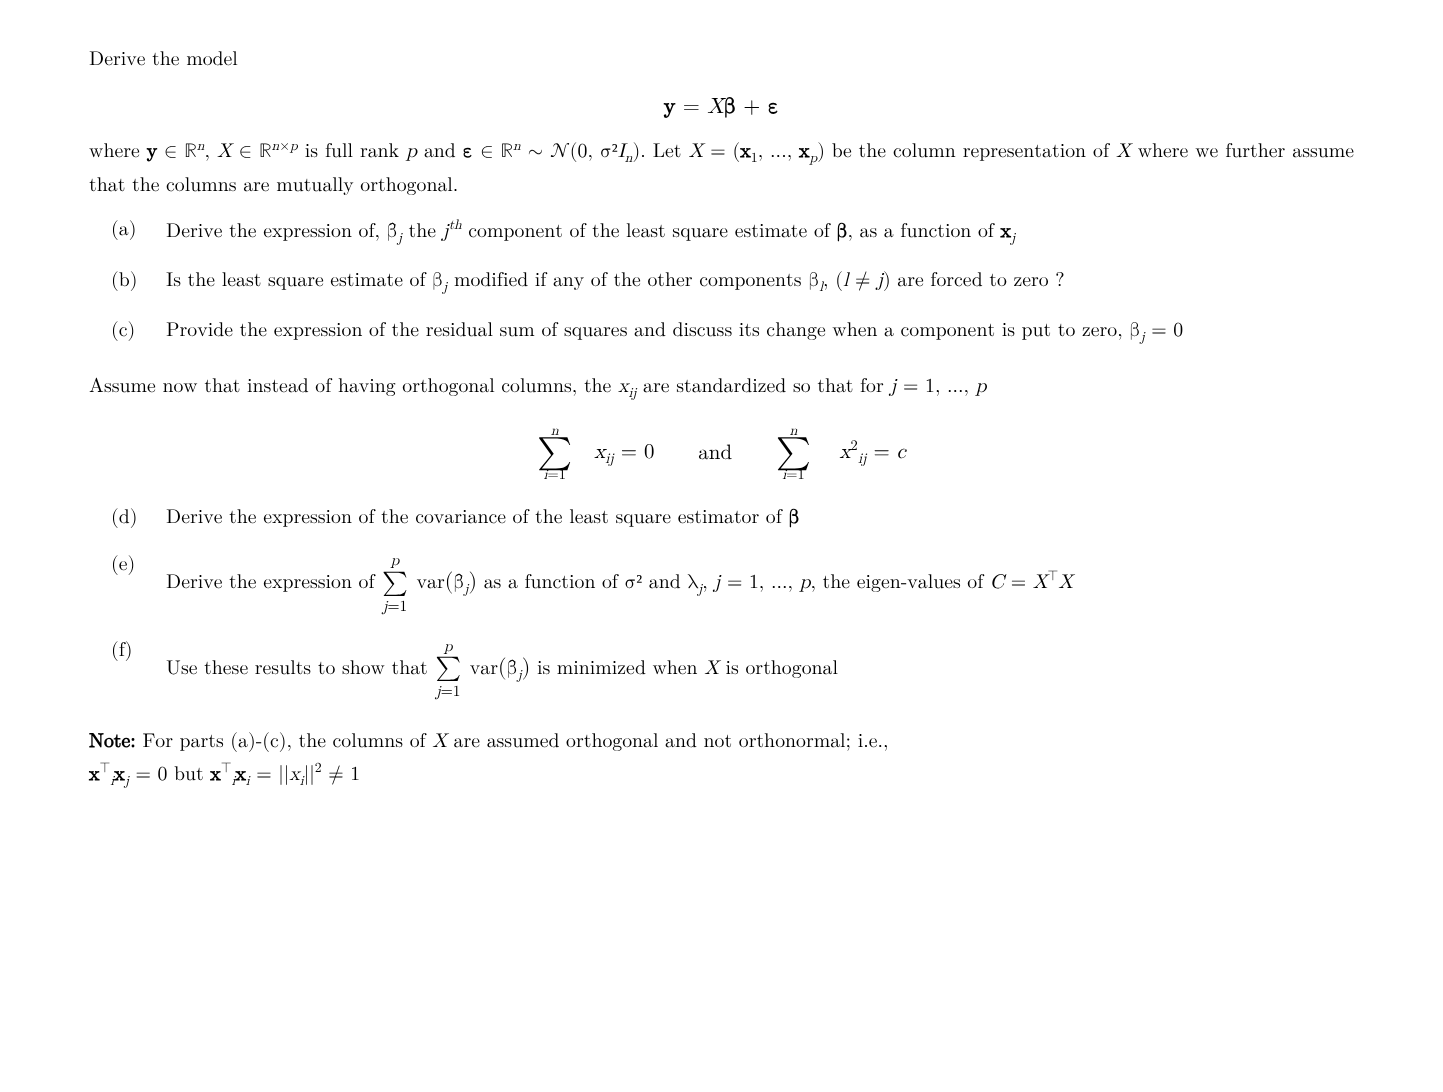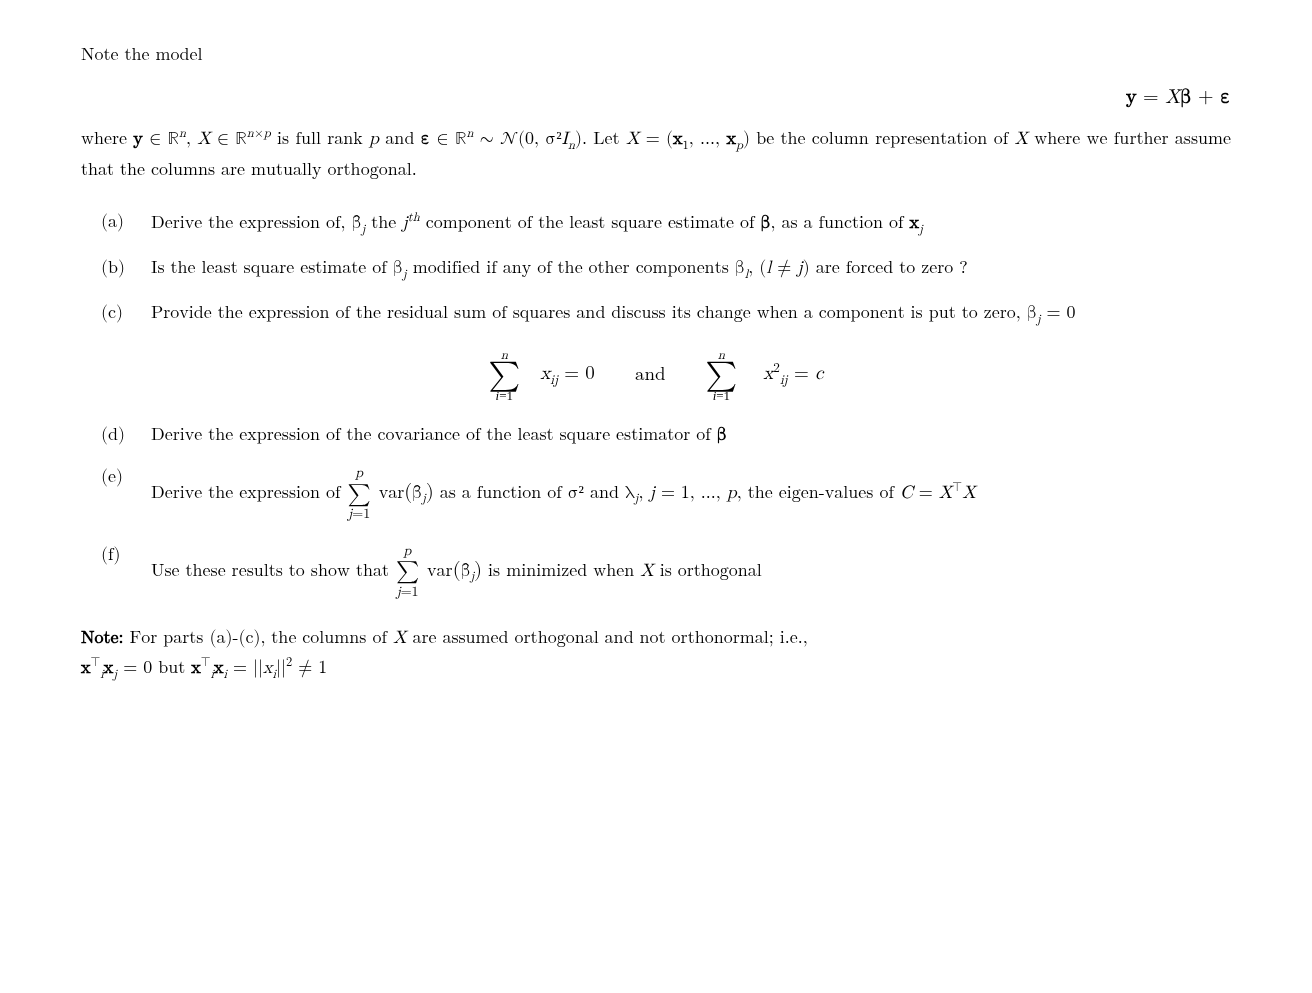--- a/index.html
+++ b/index.html
@@ -14,26 +14,26 @@
     }
     .content {
       max-width: 1150px;
       margin: 0 auto;
       line-height: 1.6;
     }
     .intro-text {
       margin-bottom: 8px;
     }
     .center-eq {
-      text-align: right;
+      text-align: center;
       margin: 12px 0 10px 0;
       font-size: 20px;
     }
     .body-text {
-      margin-bottom: 24px;
+      margin-bottom: 12px;
       text-align: justify;
     }
     .parts-list {
       margin-left: 20px;
       margin-bottom: 20px;
     }
     .part-item {
       display: flex;
       margin-bottom: 14px;
       text-align: justify;
@@ -72,34 +72,33 @@
       font-size: 13px;
       line-height: 1;
     }
     .sigma-middle {
       font-size: 30px;
       line-height: 0.9;
     }
     .sigma-bottom {
       font-size: 13px;
       line-height: 1;
-      font-family: Liberation Serif, serif;
     }
     .note-section {
       margin-top: 10px;
     }
     sup { font-size: 0.7em; vertical-align: super; }
     sub { font-size: 0.7em; vertical-align: sub; }
   </style>
 </head>
 <body>
 
 <div class="content">
 
-  <p class="intro-text">Note the model</p>
+  <p class="intro-text">Derive the model</p>
 
   <div class="center-eq">
     <span>
       <b>y</b> = <i>X</i><b>β</b> + <b>ε</b>
     </span>
   </div>
 
   <p class="body-text">
     where <b>y</b> ∈ ℝ<sup><i>n</i></sup>, <i>X</i> ∈ ℝ<sup><i>n</i>×<i>p</i></sup> is full rank <i>p</i> and <b>ε</b> ∈ ℝ<sup><i>n</i></sup> ∼ 𝒩(0, σ²<i>I<sub>n</sub></i>). Let <i>X</i> = (<b>x</b><sub>1</sub>, ..., <b>x</b><sub><i>p</i></sub>) be the column representation of <i>X</i> where we further assume that the columns are mutually orthogonal.
   </p>
@@ -122,20 +121,23 @@
 
     <div class="part-item">
       <span class="part-label">(c)</span>
       <span class="part-content">
         Provide the expression of the residual sum of squares and discuss its change when a component is put to zero, β<sub><i>j</i></sub> = 0
       </span>
     </div>
 
   </div>
 
+  <p class="standardized-section">
+    Assume now that instead of having orthogonal columns, the <i>x<sub>ij</sub></i> are standardized so that for <i>j</i> = 1, ..., <i>p</i>
+  </p>
 
   <div class="sum-equations">
 
     <div class="sum-expr">
       <div class="sigma-wrapper">
         <span class="sigma-top"><i>n</i></span>
         <span class="sigma-middle">∑</span>
         <span class="sigma-bottom"><i>i</i>=1</span>
       </div>
       <span style="margin-left:14px;">

